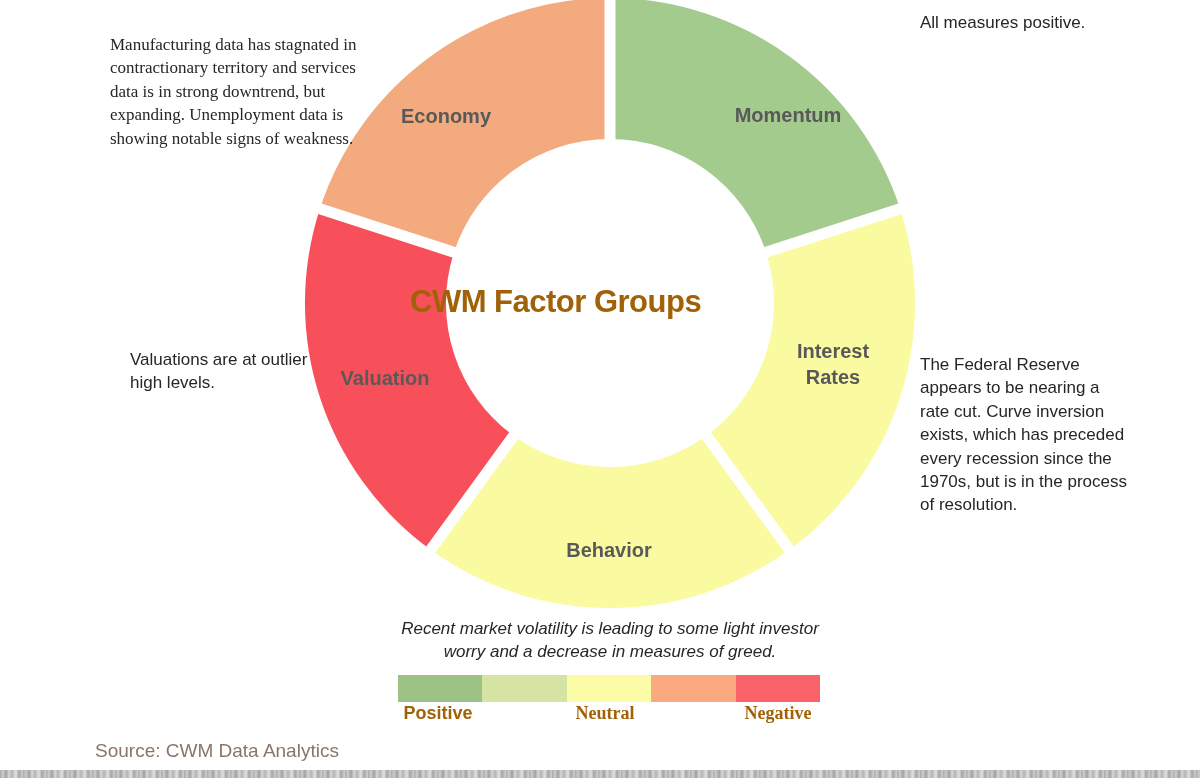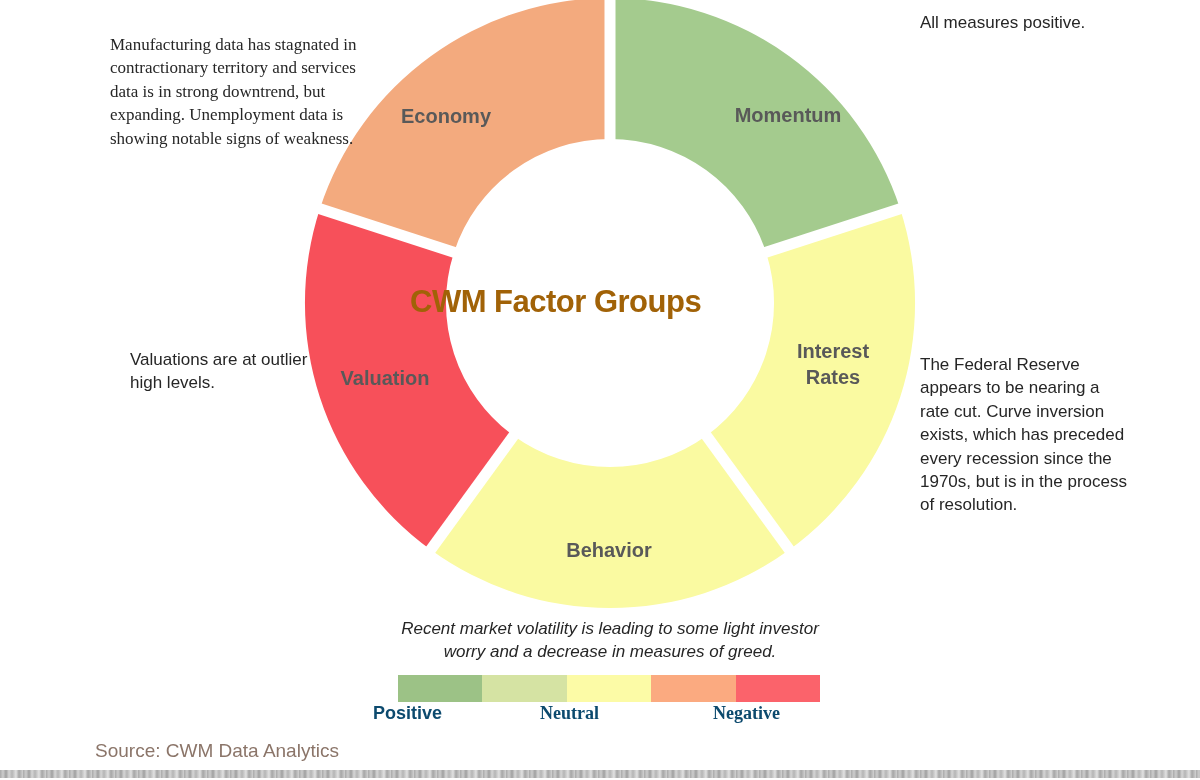--- a/index.html
+++ b/index.html
@@ -38,24 +38,24 @@
   #legend-bar{
     position:absolute;
     left:398px;top:675px;
     width:422px;height:27px;
     display:flex;
   }
   .swatch{flex:1 1 20%;height:100%;}
   .legend-label{
     position:absolute;
     top:703px;width:130px;
-    text-align:left;
+    text-align:center;
     font-size:18px;
     font-weight:bold;
-    color:#0c4a6e;
+    color:#a16207;
   }
   #source-line{
     position:absolute;
     left:95px;top:740px;
     font-size:19px;
     color:#8b7569;
   }
   #bottom-strip{
     position:absolute;
     left:0;top:770px;width:1200px;height:8px;

